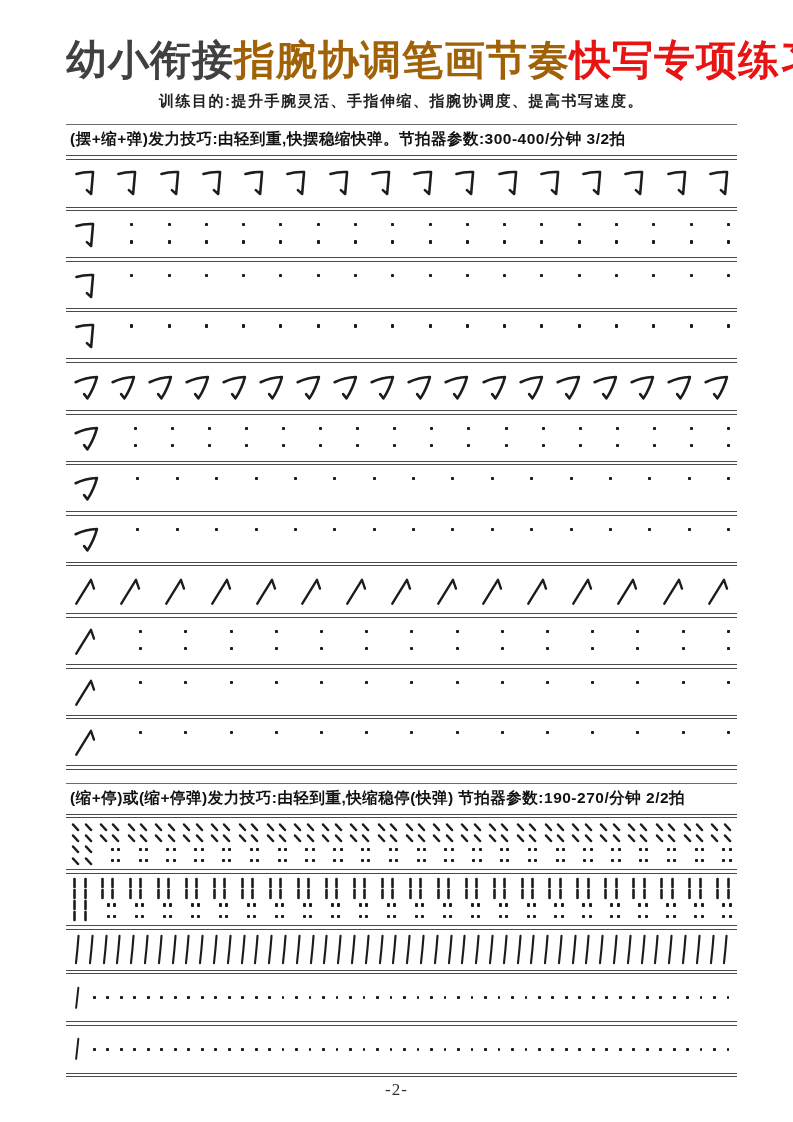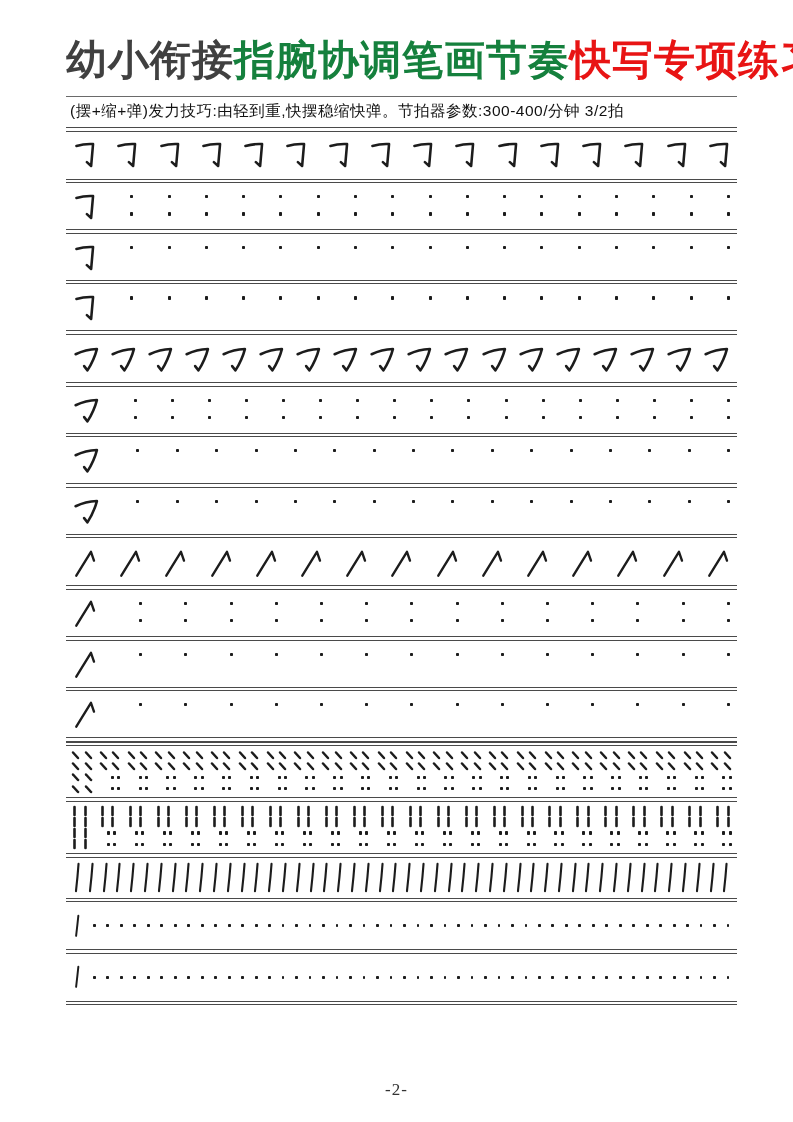--- a/index.html
+++ b/index.html
@@ -10,21 +10,21 @@
   }
   .page{position:absolute;inset:0;padding:38px 56px 0 66px;box-sizing:border-box;background:#fff;}
   .title{
     margin:0;text-align:center;font-family:"Liberation Serif","DejaVu Serif",serif;
     font-weight:900;font-size:41px;line-height:1.1;letter-spacing:1px;white-space:nowrap;
   }
   .subtitle{
     margin-top:9px;text-align:center;font-weight:bold;font-size:15px;letter-spacing:1.5px;color:#222;
   }
   .section-header{
-    margin-top:13px;padding:4px 4px 5px 4px;font-weight:normal;font-size:15.5px;letter-spacing:0.5px;
+    margin-top:13px;padding:4px 4px 5px 4px;font-weight:bold;font-size:15.5px;letter-spacing:0.5px;
     border-top:1.5px solid #6a6a6a;white-space:nowrap;color:#111;
   }
   .rule{height:4.6px;border-top:1.5px solid #4a4a4a;border-bottom:1.5px solid #4a4a4a;box-sizing:border-box;}
   .row{display:flex;justify-content:space-between;padding:0 7px;box-sizing:border-box;}
   .row.strokes-row{height:47px;align-items:center;}
   .row.exdots-row{height:46px;align-items:flex-start;padding-top:5px;}
   .dotcol{display:flex;flex-direction:column;align-items:center;}
   .dotcol.two{padding-top:7px;gap:14px;}
   .dotcol.one{padding-top:7px;}
   .dot{width:3px;height:3.2px;background:#1c1c1c;border-radius:0.8px;display:block;}
@@ -38,21 +38,22 @@
   .footer{
     position:absolute;left:0;right:0;bottom:22px;text-align:center;
     font-family:"Liberation Serif","DejaVu Serif",serif;font-size:17px;color:#333;letter-spacing:1px;
   }
   svg{display:block;}
 </style>
 </head>
 <body>
 
 <div class="page">
-  <h1 class="title" id="title"><span style="color: #404040;">幼小衔接</span><span style="color: #15803d;">指腕协调笔画节奏</span><span style="color: rgb(232, 20, 20);">快写专项练习</span></h1>
+  <h1 class="title" id="title"><span style="color: #404040;">幼小衔接</span><span style="color: #a16207;">指腕协调笔画节奏</span><span style="color: rgb(232, 20, 20);">快写专项练习</span></h1>
+  <div class="subtitle">训练目的:提升手腕灵活、手指伸缩、指腕协调度、提高书写速度。</div>
   <div id="sections">
       <div class="section-header">(摆+缩+弹)发力技巧:由轻到重,快摆稳缩快弹。节拍器参数:300-400/分钟  3/2拍</div>
       <div class="rule"></div>
       <div class="row strokes-row">
         <svg viewBox="0 0 24 40" width="23" height="38">
           <path d="M3.5 10.5 Q12 8 21 8.5 L19 31.5 L14.5 27.5" fill="none" stroke="#1c1c1c" stroke-width="2.7" stroke-linecap="round" stroke-linejoin="round"></path>
         </svg>
         <svg viewBox="0 0 24 40" width="23" height="38">
           <path d="M3.5 10.5 Q12 8 21 8.5 L19 31.5 L14.5 27.5" fill="none" stroke="#1c1c1c" stroke-width="2.7" stroke-linecap="round" stroke-linejoin="round"></path>
         </svg>
@@ -726,20 +727,21 @@
           <span class="dot"></span>
         </div>
         <div class="dotcol one">
           <span class="dot"></span>
         </div>
         <div class="dotcol one">
           <span class="dot"></span>
         </div>
       </div>
       <div class="rule"></div>
+      <div class="section-header">(缩+停)或(缩+停弹)发力技巧:由轻到重,快缩稳停(快弹) 节拍器参数:190-270/分钟  2/2拍</div>
       <div class="rule"></div>
       <div class="pairgrid">
         <div class="minirow">
           <div class="paircol">
             <svg viewBox="0 0 9 10" width="9" height="10">
               <path d="M2 2.5 L7 8" fill="none" stroke="#1c1c1c" stroke-width="2.5" stroke-linecap="round" stroke-linejoin="round"></path>
             </svg>
             <svg viewBox="0 0 9 10" width="9" height="10">
               <path d="M2 2.5 L7 8" fill="none" stroke="#1c1c1c" stroke-width="2.5" stroke-linecap="round" stroke-linejoin="round"></path>
             </svg>

